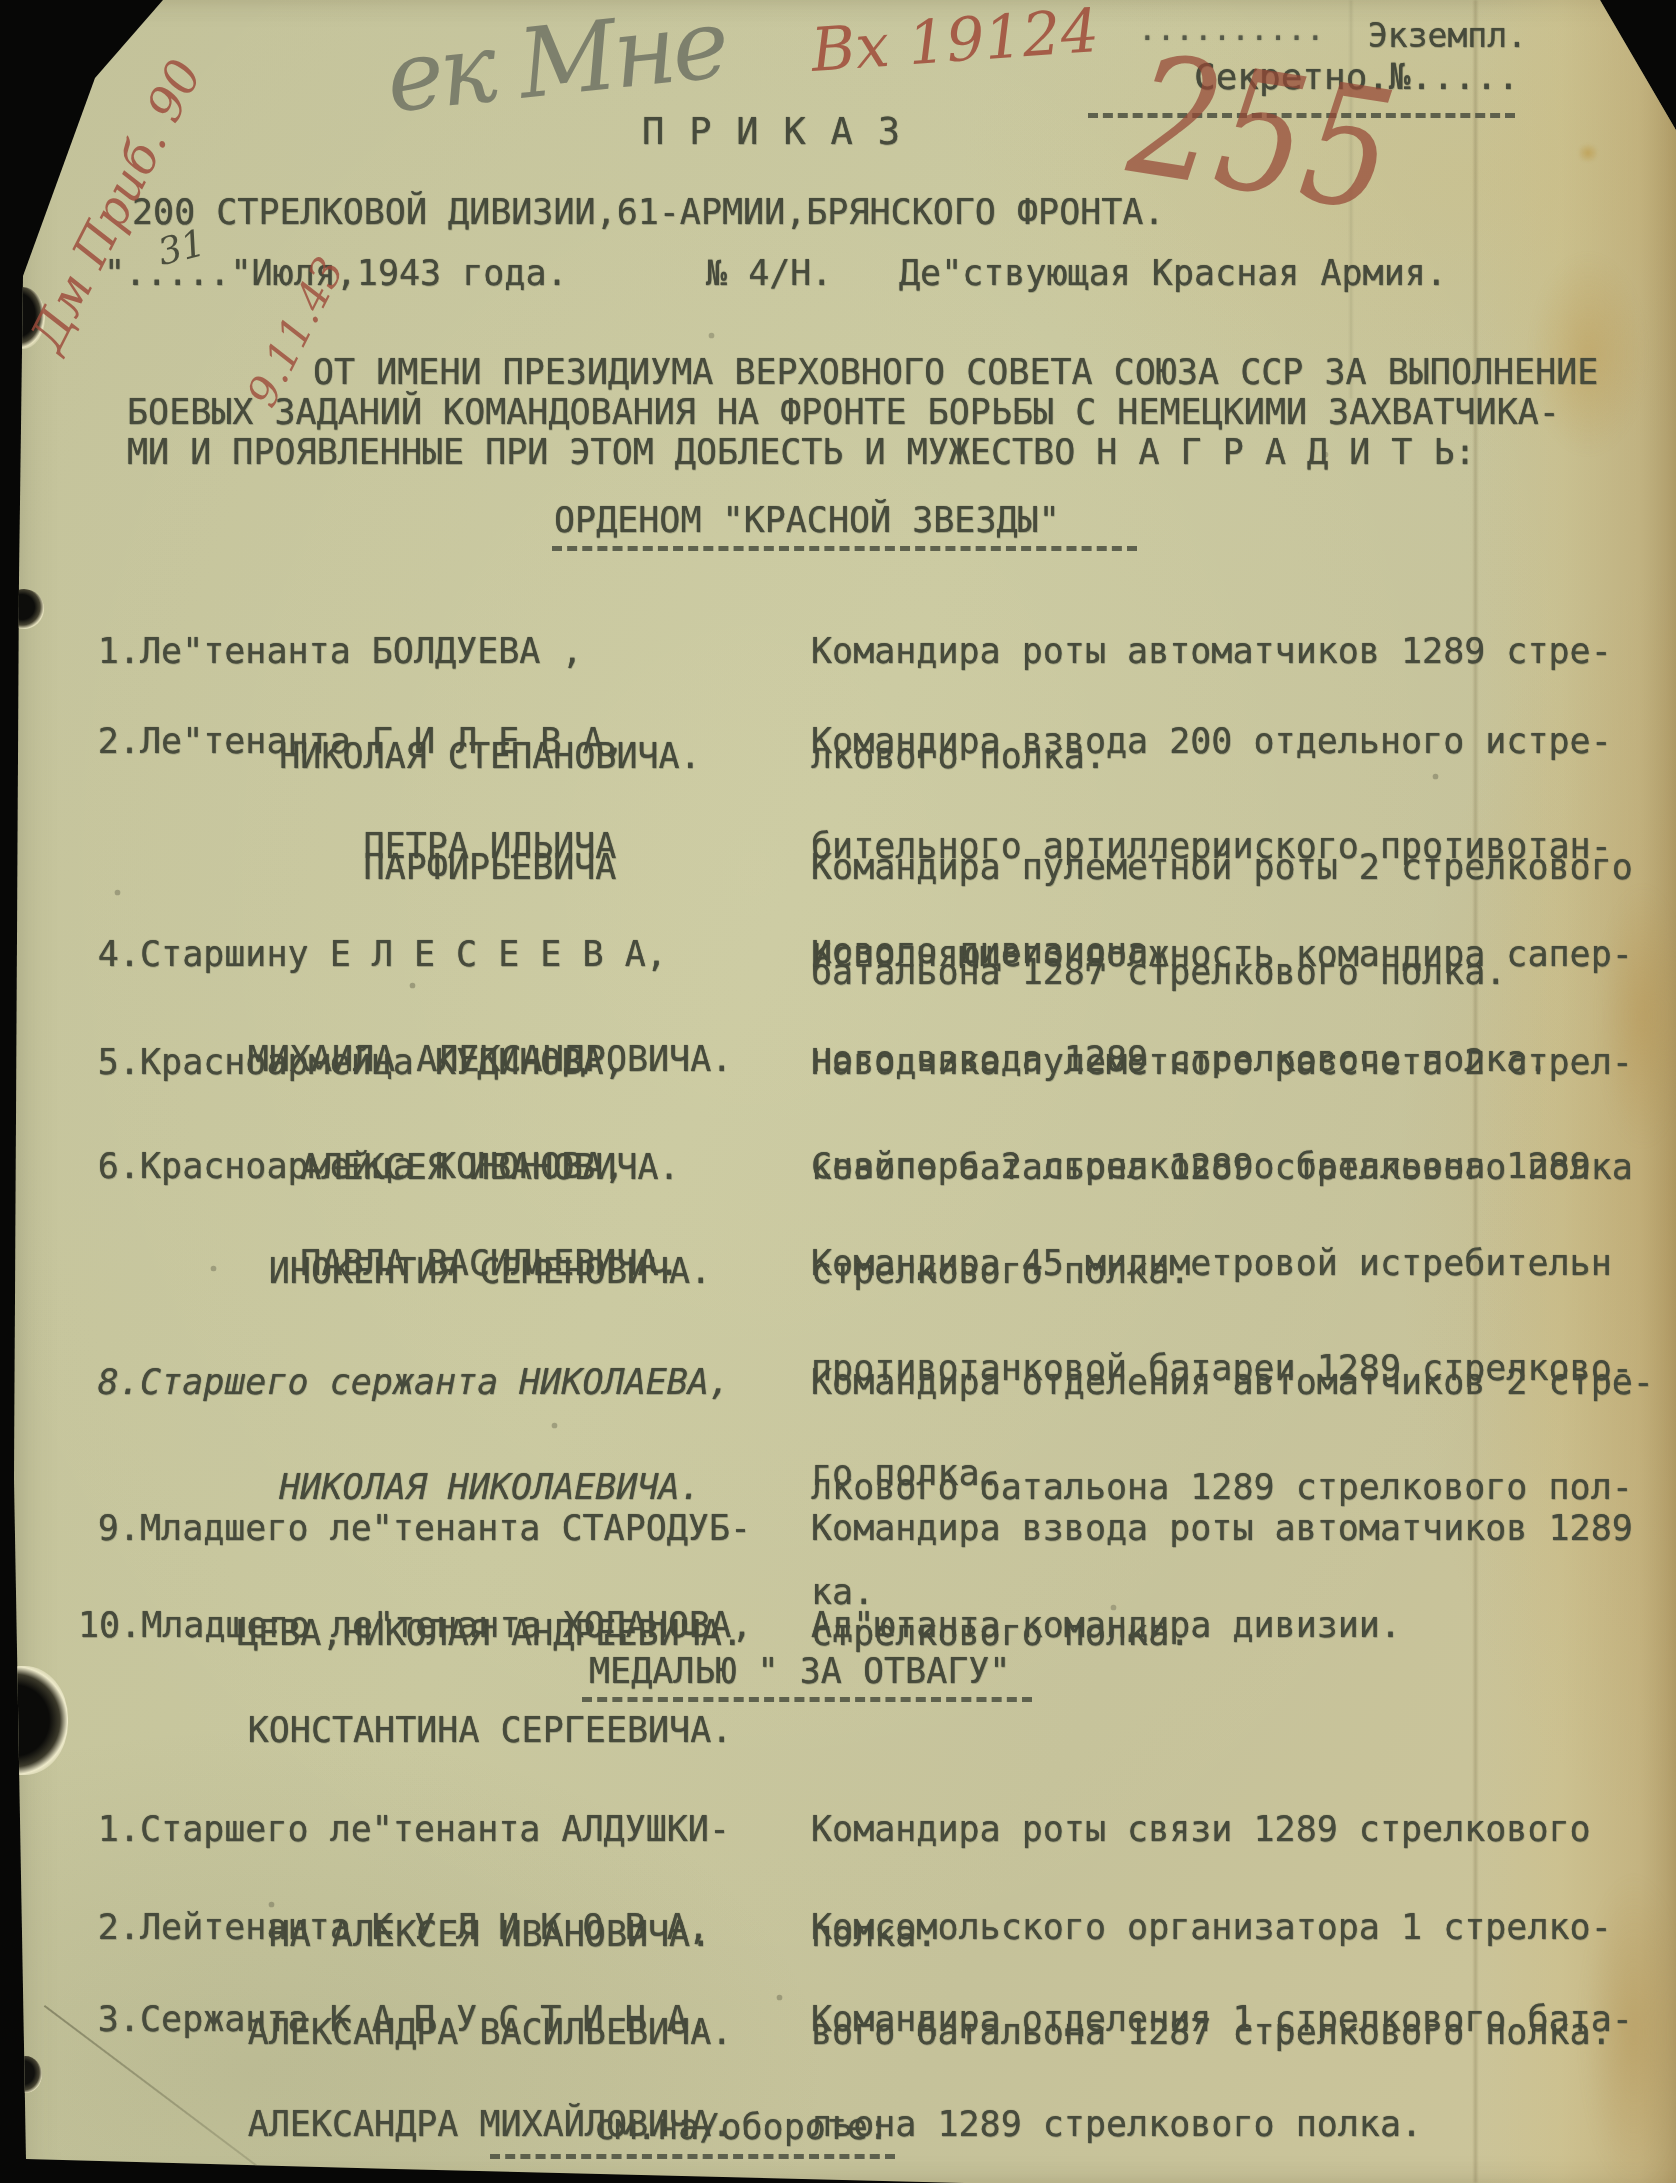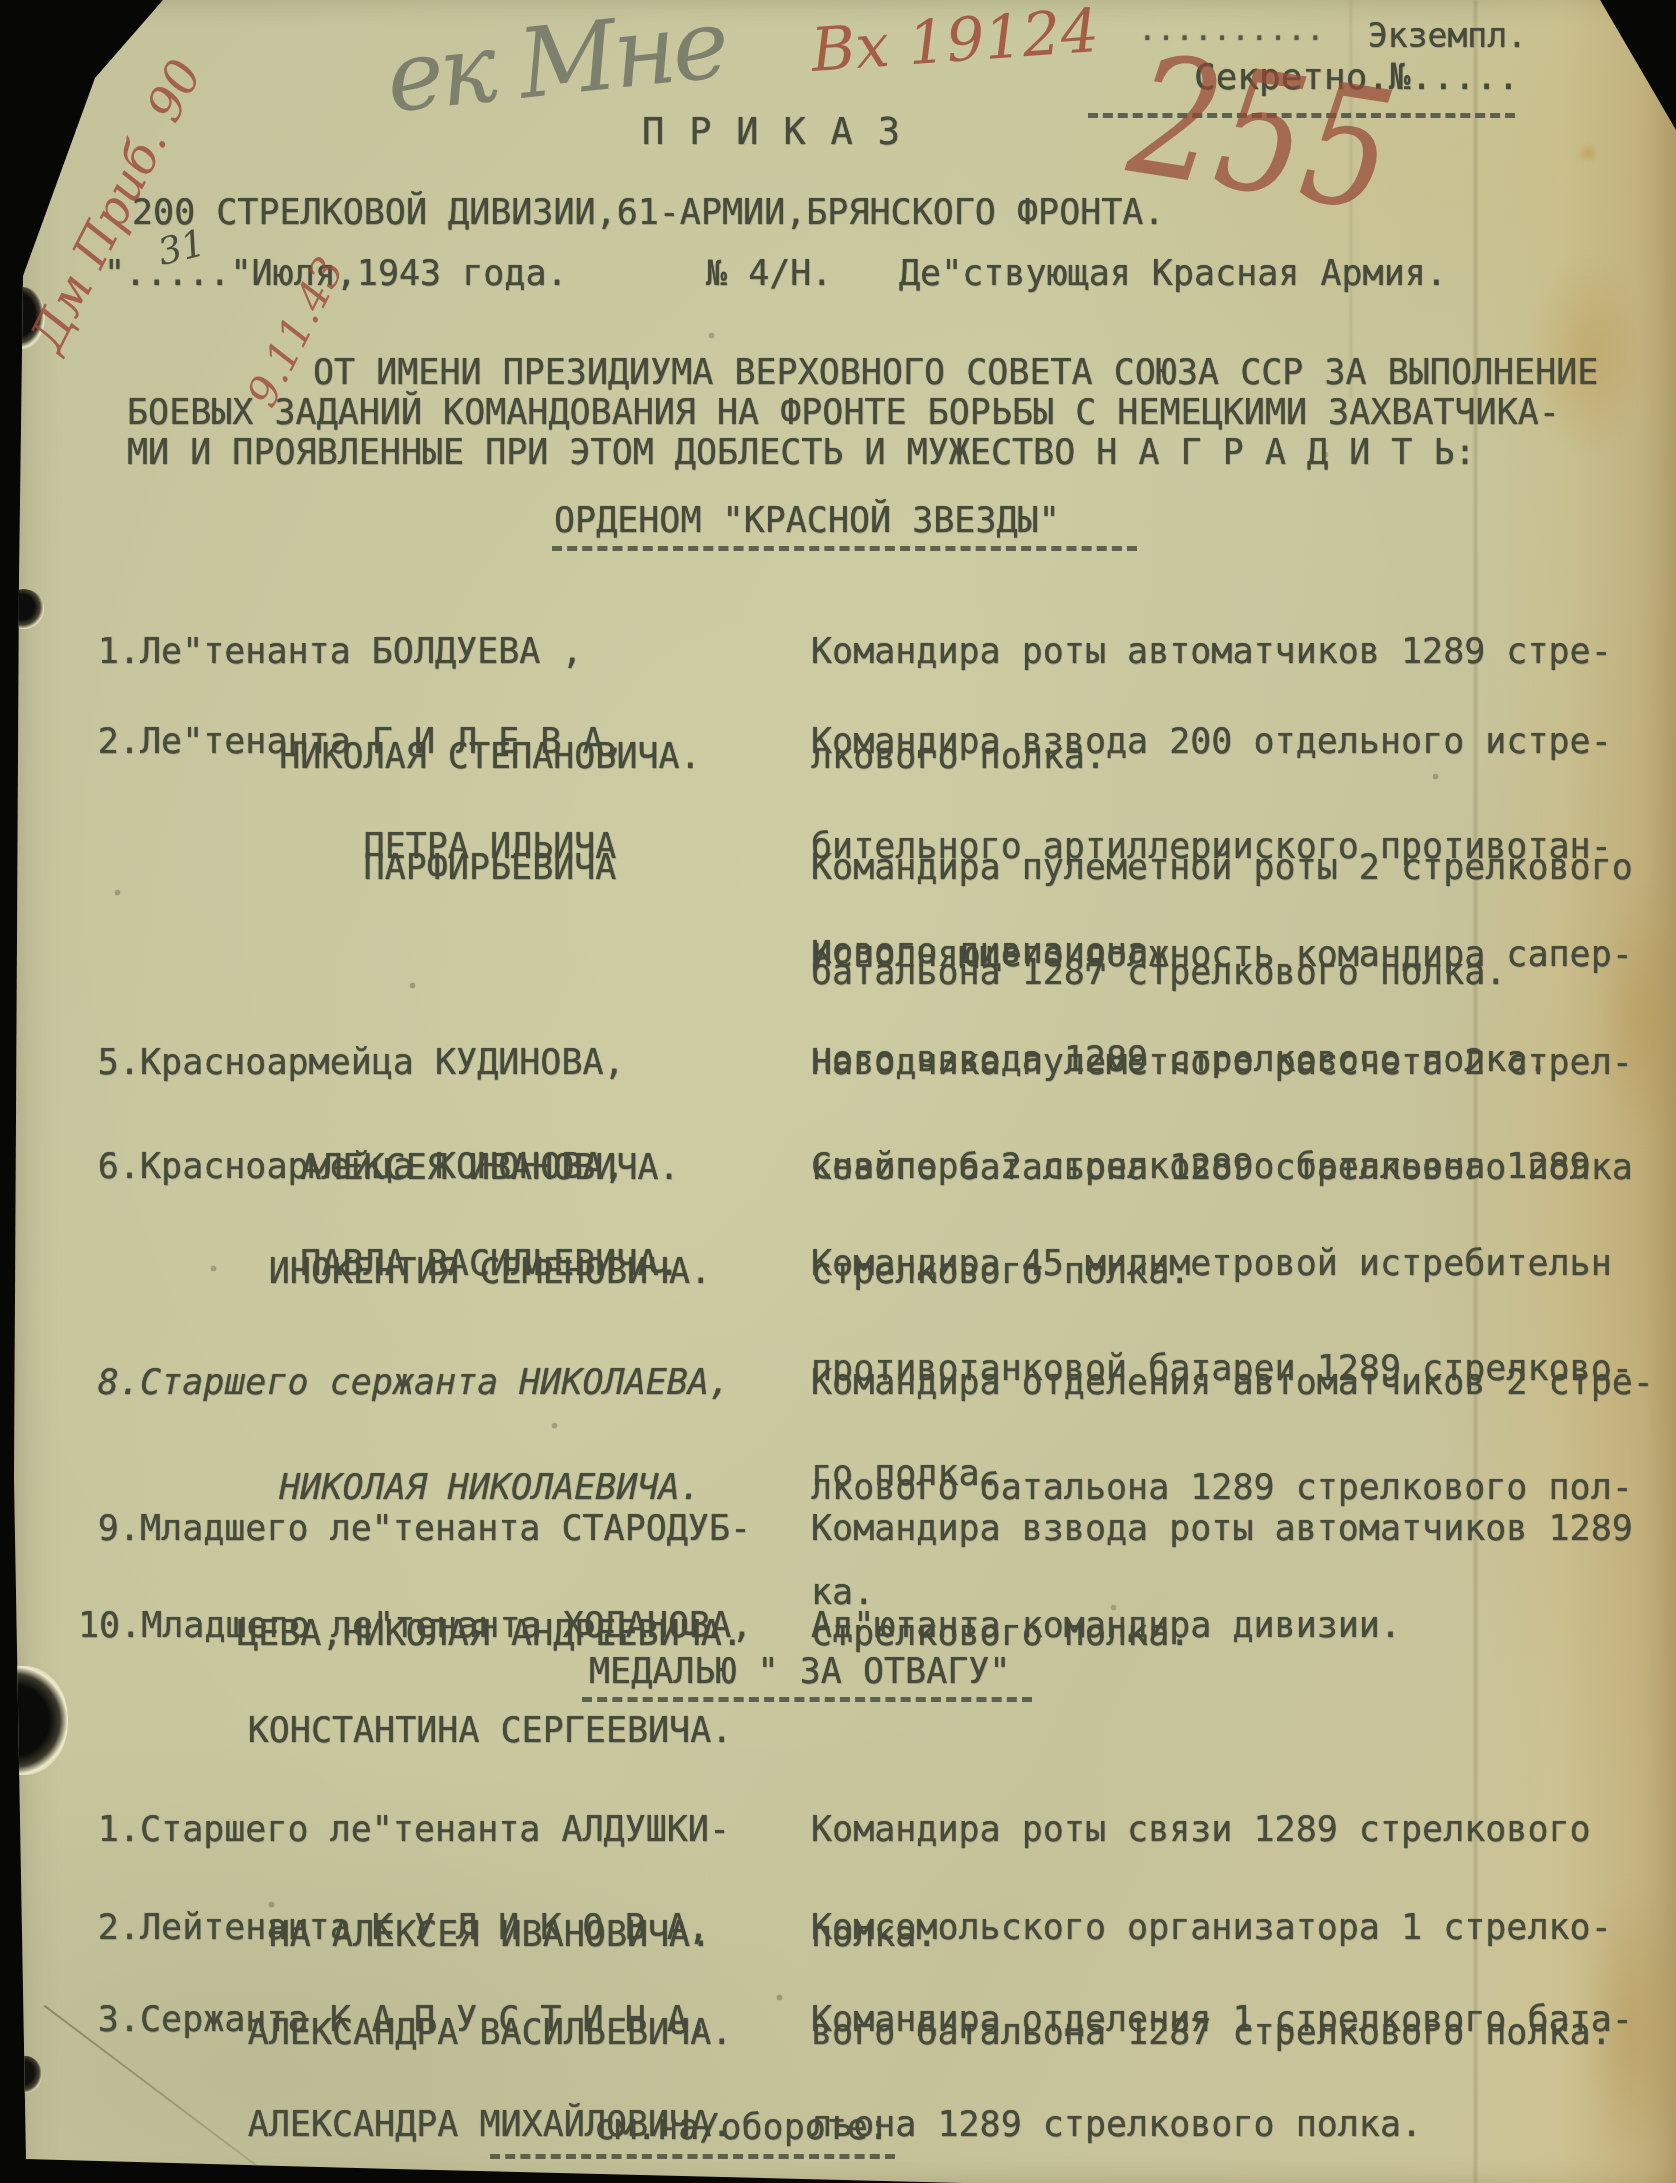--- a/index.html
+++ b/index.html
@@ -103,20 +103,24 @@
     </div>
 
     <div class="entry-left t" style="top:780px;">
       <div class="line l2">ПАРФИРЬЕВИЧА</div>
     </div>
     <div class="entry-right t" style="top:780px;">
       <div class="line">Командира пулеметной роты 2 стрелкового</div>
       <div class="line">батальона 1287 стрелкового полка.</div>
     </div>
 
+    <div class="entry-left t" style="top:867px;">
+      <div class="line"><span class="num">4.</span><span>Старшину Е Л Е С Е Е В А,</span></div>
+      <div class="line l2">МИХАИЛА АЛЕКСАНДРОВИЧА.</div>
+    </div>
     <div class="entry-right t" style="top:867px;">
       <div class="line">Исполняющего должность командира сапер-</div>
       <div class="line">ного взвода 1289 стрелкового полка.</div>
     </div>
 
     <div class="entry-left t" style="top:975px;">
       <div class="line"><span class="num">5.</span><span>Красноармейца КУДИНОВА,</span></div>
       <div class="line l2">АЛЕКСЕЯ ИВАНОВИЧА.</div>
     </div>
     <div class="entry-right t" style="top:975px;">

